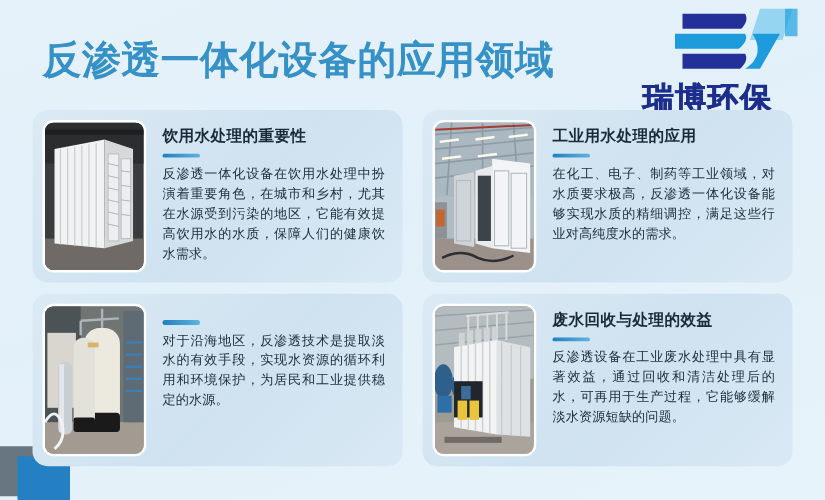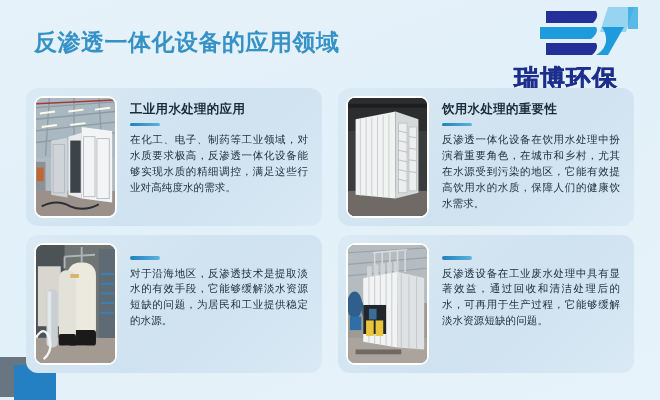--- a/index.html
+++ b/index.html
@@ -29,21 +29,21 @@
     text-align:center;
     font-family:"DejaVu Sans","Liberation Sans",sans-serif;
     font-size:25px; font-weight:bold; letter-spacing:1px;
     color:#1d2e8c;
     -webkit-text-stroke:0.4px #1d2e8c;
   }
 
   
   #page-title{
     position:absolute; left:34px; top:27px;
-    font-size:23px; font-weight:bold; letter-spacing:.5px;
+    font-size:31px; font-weight:bold; letter-spacing:.5px;
     color:#3591c6;
     font-family:"DejaVu Sans","Liberation Sans",sans-serif;
   }
 
   
   #cards{
     position:absolute; left:26px; top:88px;
     width:608px; height:285px;
     display:grid;
     grid-template-columns:296px 296px;
@@ -105,65 +105,20 @@
 </div>
 
 <h1 id="page-title">反渗透一体化设备的应用领域</h1>
 
 <div id="deco-corner">
   <div class="sq-gray"></div>
   <div class="sq-blue"></div>
 </div>
 
 <div id="cards">
-
-  <div class="card">
-    <div class="card-thumb">
-      <svg viewBox="0 0 83 122" preserveAspectRatio="none">
-        <rect width="83" height="122" fill="#b9c4cb"></rect>
-        <rect y="0" width="83" height="62" fill="#aab8c2"></rect>
-        <g stroke="#8e9ba5" stroke-width="1.4" fill="none">
-          <line x1="0" y1="10" x2="83" y2="4"></line>
-            <line x1="0" y1="22" x2="83" y2="14"></line>
-          <line x1="0" y1="34" x2="83" y2="25"></line>
-            <line x1="0" y1="46" x2="83" y2="36"></line>
-          <line x1="14" y1="0" x2="10" y2="60"></line>
-            <line x1="40" y1="0" x2="40" y2="58"></line>
-          <line x1="66" y1="0" x2="70" y2="58"></line>
-        </g>
-        <g stroke="#fdfbe8" stroke-width="2">
-          <line x1="4" y1="16" x2="20" y2="14"></line>
-            <line x1="34" y1="14" x2="50" y2="12"></line>
-          <line x1="62" y1="12" x2="78" y2="10"></line>
-          <line x1="6" y1="30" x2="22" y2="28"></line>
-            <line x1="36" y1="28" x2="52" y2="26"></line>
-        </g>
-        <line x1="0" y1="6" x2="83" y2="2" stroke="#a43a32" stroke-width="1.6"></line>
-        <rect y="94" width="83" height="28" fill="#9c918a"></rect>
-        <rect y="62" width="83" height="34" fill="#b0bcc4"></rect>
-        <polygon points="34,40 48,36 48,104 34,100" fill="#e8eaec"></polygon>
-        <polygon points="48,30 80,34 80,108 48,104" fill="#f3f4f5"></polygon>
-        <polygon points="16,44 33,41 33,103 16,100" fill="#cfd4d8"></polygon>
-        <g fill="none" stroke="#b2b8bc" stroke-width="0.9">
-          <rect x="50" y="40" width="12" height="62"></rect>
-          <rect x="64" y="42" width="13" height="62"></rect>
-          <rect x="18" y="48" width="12" height="50"></rect>
-        </g>
-        <rect x="36" y="44" width="11" height="54" fill="#3c4349"></rect>
-        <path d="M6,112 Q22,104 36,112 Q50,118 66,110" stroke="#2b2f33" stroke-width="2" fill="none"></path>
-        <rect x="0" y="66" width="10" height="30" fill="#8e9197"></rect>
-        <rect x="1" y="72" width="7" height="14" fill="#c4662f"></rect>
-      </svg>
-    </div>
-    <div class="card-body">
-      <div class="card-title">工业用水处理的应用</div>
-      <div class="card-rule"></div>
-      <div class="card-desc">在化工、电子、制药等工业领域，对水质要求极高，反渗透一体化设备能够实现水质的精细调控，满足这些行业对高纯度水的需求。</div>
-    </div>
-  </div>
 
   <div class="card">
     <div class="card-thumb">
       <svg viewBox="0 0 83 122" preserveAspectRatio="none">
         <rect width="83" height="122" fill="#3a3c3e"></rect>
         <rect y="0" width="83" height="34" fill="#2b2d2f"></rect>
         <rect y="96" width="83" height="26" fill="#6f6a66"></rect>
         <rect x="55" y="48" width="16" height="52" rx="5" fill="#2f6fa8"></rect>
         <rect x="57" y="44" width="11" height="7" fill="#7fa9cc"></rect>
         <polygon points="8,22 50,14 50,104 8,100" fill="#f1f2f2"></polygon>
@@ -198,20 +153,65 @@
     <div class="card-body">
       <div class="card-title">饮用水处理的重要性</div>
       <div class="card-rule"></div>
       <div class="card-desc">反渗透一体化设备在饮用水处理中扮演着重要角色，在城市和乡村，尤其在水源受到污染的地区，它能有效提高饮用水的水质，保障人们的健康饮水需求。</div>
     </div>
   </div>
 
   <div class="card">
     <div class="card-thumb">
       <svg viewBox="0 0 83 122" preserveAspectRatio="none">
+        <rect width="83" height="122" fill="#b9c4cb"></rect>
+        <rect y="0" width="83" height="62" fill="#aab8c2"></rect>
+        <g stroke="#8e9ba5" stroke-width="1.4" fill="none">
+          <line x1="0" y1="10" x2="83" y2="4"></line>
+            <line x1="0" y1="22" x2="83" y2="14"></line>
+          <line x1="0" y1="34" x2="83" y2="25"></line>
+            <line x1="0" y1="46" x2="83" y2="36"></line>
+          <line x1="14" y1="0" x2="10" y2="60"></line>
+            <line x1="40" y1="0" x2="40" y2="58"></line>
+          <line x1="66" y1="0" x2="70" y2="58"></line>
+        </g>
+        <g stroke="#fdfbe8" stroke-width="2">
+          <line x1="4" y1="16" x2="20" y2="14"></line>
+            <line x1="34" y1="14" x2="50" y2="12"></line>
+          <line x1="62" y1="12" x2="78" y2="10"></line>
+          <line x1="6" y1="30" x2="22" y2="28"></line>
+            <line x1="36" y1="28" x2="52" y2="26"></line>
+        </g>
+        <line x1="0" y1="6" x2="83" y2="2" stroke="#a43a32" stroke-width="1.6"></line>
+        <rect y="94" width="83" height="28" fill="#9c918a"></rect>
+        <rect y="62" width="83" height="34" fill="#b0bcc4"></rect>
+        <polygon points="34,40 48,36 48,104 34,100" fill="#e8eaec"></polygon>
+        <polygon points="48,30 80,34 80,108 48,104" fill="#f3f4f5"></polygon>
+        <polygon points="16,44 33,41 33,103 16,100" fill="#cfd4d8"></polygon>
+        <g fill="none" stroke="#b2b8bc" stroke-width="0.9">
+          <rect x="50" y="40" width="12" height="62"></rect>
+          <rect x="64" y="42" width="13" height="62"></rect>
+          <rect x="18" y="48" width="12" height="50"></rect>
+        </g>
+        <rect x="36" y="44" width="11" height="54" fill="#3c4349"></rect>
+        <path d="M6,112 Q22,104 36,112 Q50,118 66,110" stroke="#2b2f33" stroke-width="2" fill="none"></path>
+        <rect x="0" y="66" width="10" height="30" fill="#8e9197"></rect>
+        <rect x="1" y="72" width="7" height="14" fill="#c4662f"></rect>
+      </svg>
+    </div>
+    <div class="card-body">
+      <div class="card-title">工业用水处理的应用</div>
+      <div class="card-rule"></div>
+      <div class="card-desc">在化工、电子、制药等工业领域，对水质要求极高，反渗透一体化设备能够实现水质的精细调控，满足这些行业对高纯度水的需求。</div>
+    </div>
+  </div>
+
+  <div class="card">
+    <div class="card-thumb">
+      <svg viewBox="0 0 83 122" preserveAspectRatio="none">
         <rect width="83" height="122" fill="#8e8f8a"></rect>
         <rect y="0" width="83" height="96" fill="#6f7573"></rect>
         <rect x="0" y="0" width="30" height="96" fill="#4b5356"></rect>
         <rect x="2" y="22" width="24" height="62" fill="#d8d6cf"></rect>
         <rect y="96" width="83" height="26" fill="#a39a92"></rect>
         <rect x="66" y="4" width="17" height="92" fill="#5e6b74"></rect>
         <g stroke="#3b7fb5" stroke-width="2">
           <line x1="68" y1="30" x2="82" y2="30"></line>
             <line x1="68" y1="40" x2="82" y2="40"></line>
           <line x1="68" y1="50" x2="82" y2="50"></line>
@@ -228,21 +228,21 @@
         <rect x="24" y="26" width="18" height="78" rx="8" fill="#e3e2d8"></rect>
         <rect x="24" y="92" width="18" height="12" rx="2" fill="#1a1a1a"></rect>
         <rect x="11" y="46" width="12" height="60" rx="5" fill="#c9ced2"></rect>
         <rect x="12" y="48" width="4" height="56" fill="#eef1f3" opacity=".7"></rect>
         <path d="M0,96 Q8,82 14,96 Q18,110 8,118" stroke="#f2f3f4" stroke-width="2.4" fill="none"></path>
         <rect x="36" y="30" width="9" height="4" fill="#d8b46a"></rect>
       </svg>
     </div>
     <div class="card-body">
       <div class="card-rule"></div>
-      <div class="card-desc">对于沿海地区，反渗透技术是提取淡水的有效手段，它能够缓解淡水资源短缺的问题，为居民和工业提供稳定的水源。</div>
+      <div class="card-desc">对于沿海地区，反渗透技术是提取淡水的有效手段，实现水资源的循环利用和环境保护，为居民和工业提供稳定的水源。</div>
     </div>
   </div>
 
   <div class="card">
     <div class="card-thumb">
       <svg viewBox="0 0 83 122" preserveAspectRatio="none">
         <rect width="83" height="122" fill="#a8a39c"></rect>
         <rect y="0" width="83" height="60" fill="#b4bcc0"></rect>
         <g stroke="#98a2a8" stroke-width="1.2">
           <line x1="0" y1="8" x2="83" y2="3"></line>
@@ -286,18 +286,19 @@
           <line x1="72" y1="33" x2="72" y2="108"></line>
         </g>
         <rect x="16" y="62" width="24" height="30" fill="#20262b"></rect>
         <rect x="19" y="78" width="8" height="16" fill="#e8c53a"></rect>
         <rect x="29" y="78" width="8" height="16" fill="#e8c53a"></rect>
         <rect x="22" y="66" width="8" height="11" fill="#3c6d9a"></rect>
         <rect x="8" y="108" width="48" height="5" fill="#6f6a64"></rect>
       </svg>
     </div>
     <div class="card-body">
+      <div class="card-title">废水回收与处理的效益</div>
       <div class="card-rule"></div>
       <div class="card-desc">反渗透设备在工业废水处理中具有显著效益，通过回收和清洁处理后的水，可再用于生产过程，它能够缓解淡水资源短缺的问题。</div>
     </div>
   </div>
 
 </div>
 
 </body></html>

